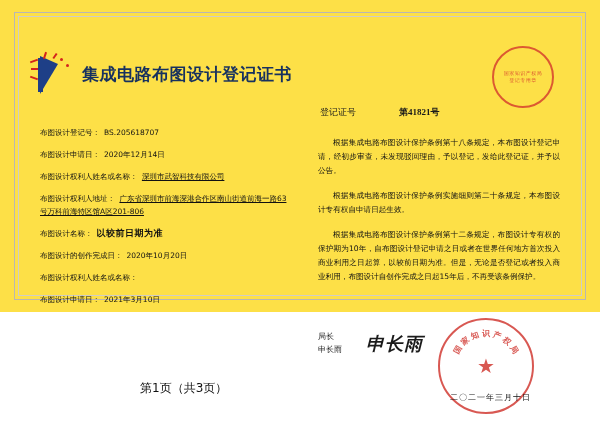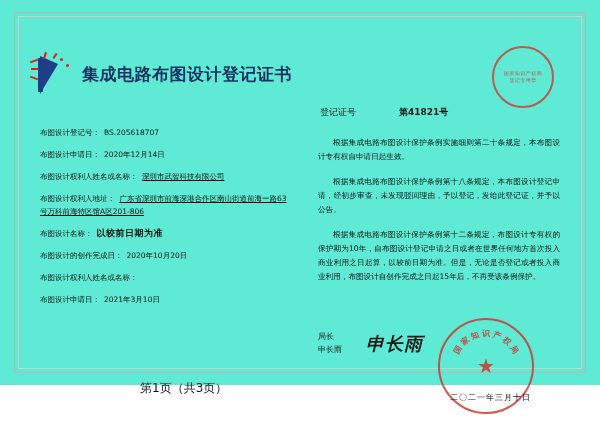--- a/index.html
+++ b/index.html
@@ -10,22 +10,22 @@
   body {
     width: 600px;
     height: 425px;
     font-family: "DejaVu Sans", "Liberation Sans", sans-serif;
     color: #1a1a1a;
     overflow: hidden;
   }
   .page {
     position: relative;
     width: 600px;
-    height: 385px;
-    background: #5eead4;
+    height: 312px;
+    background: #fde047;
     box-sizing: border-box;
   }
   
   .frame-outer {
     position: absolute;
     left: 14px;
     top: 12px;
     right: 14px;
     bottom: 12px;
     border: 1.5px solid #b9b7b2;
@@ -138,21 +138,21 @@
   
   .reg-line {
     position: absolute;
     left: 320px;
     top: 106px;
     width: 240px;
     font-size: 9px;
     color: #1a1a1a;
   }
   .reg-label { display: inline-block; }
-  .reg-value { display: inline-block; margin-left: 40px; font-weight: bold; }
+  .reg-value { display: inline-block; margin-left: 40px; font-weight: bold; font-family: Liberation Serif, serif; }
 
   
   .left-block {
     position: absolute;
     left: 40px;
     top: 126px;
     width: 250px;
     font-size: 7.5px;
     line-height: 13px;
     color: #111;
@@ -346,22 +346,22 @@
       <span class="info-label">布图设计权利人姓名或名称：</span>
       <span class="info-value"></span>
     </div>
     <div class="info-row">
       <span class="info-label">布图设计申请日：</span>
       <span class="info-value">2021年3月10日</span>
     </div>
   </div>
 
   <div class="right-block">
+    <p>根据集成电路布图设计保护条例第十八条规定，本布图设计登记申请，经初步审查，未发现驳回理由，予以登记，发给此登记证，并予以公告。</p>
     <p>根据集成电路布图设计保护条例实施细则第二十条规定，本布图设计专有权自申请日起生效。</p>
-    <p>根据集成电路布图设计保护条例第十八条规定，本布图设计登记申请，经初步审查，未发现驳回理由，予以登记，发给此登记证，并予以公告。</p>
     <p>根据集成电路布图设计保护条例第十二条规定，布图设计专有权的保护期为10年，自布图设计登记申请之日或者在世界任何地方首次投入商业利用之日起算，以较前日期为准。但是，无论是否登记或者投入商业利用，布图设计自创作完成之日起15年后，不再受该条例保护。</p>
   </div>
 
   <div class="sign-area">
     <div class="sign-label">
       <div>局长</div>
       <div>申长雨</div>
     </div>
     <div class="sign-name">申长雨</div>
   </div>

